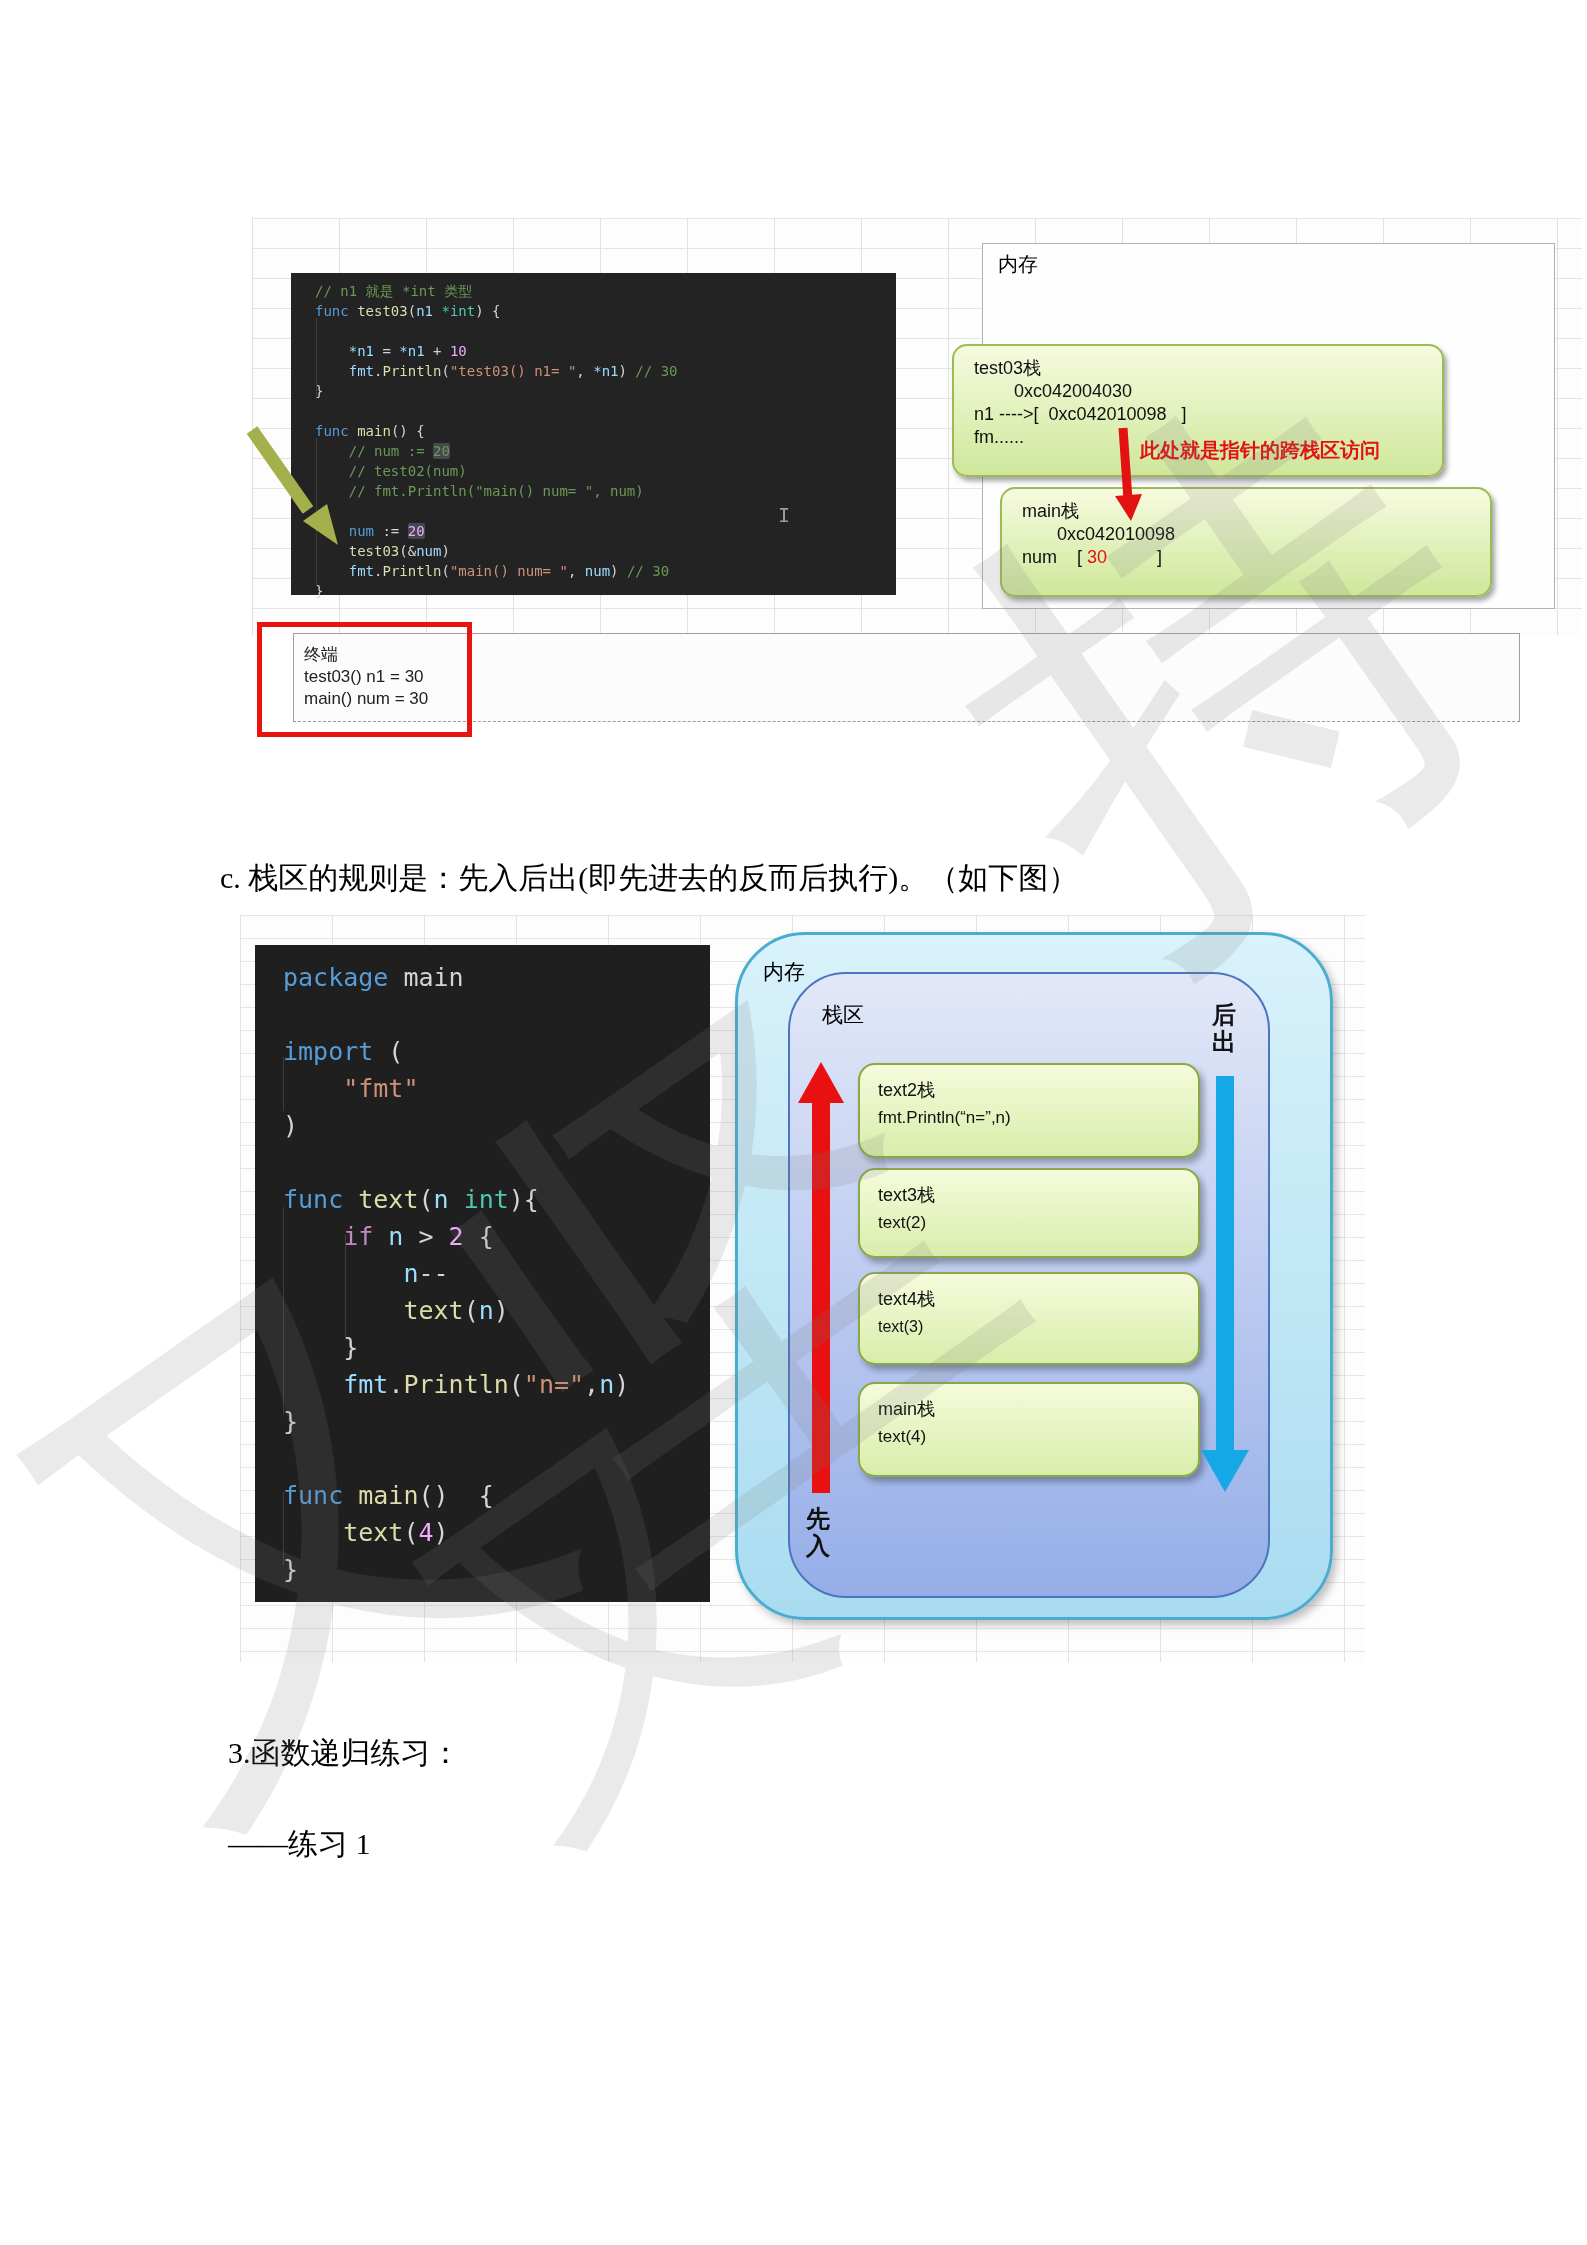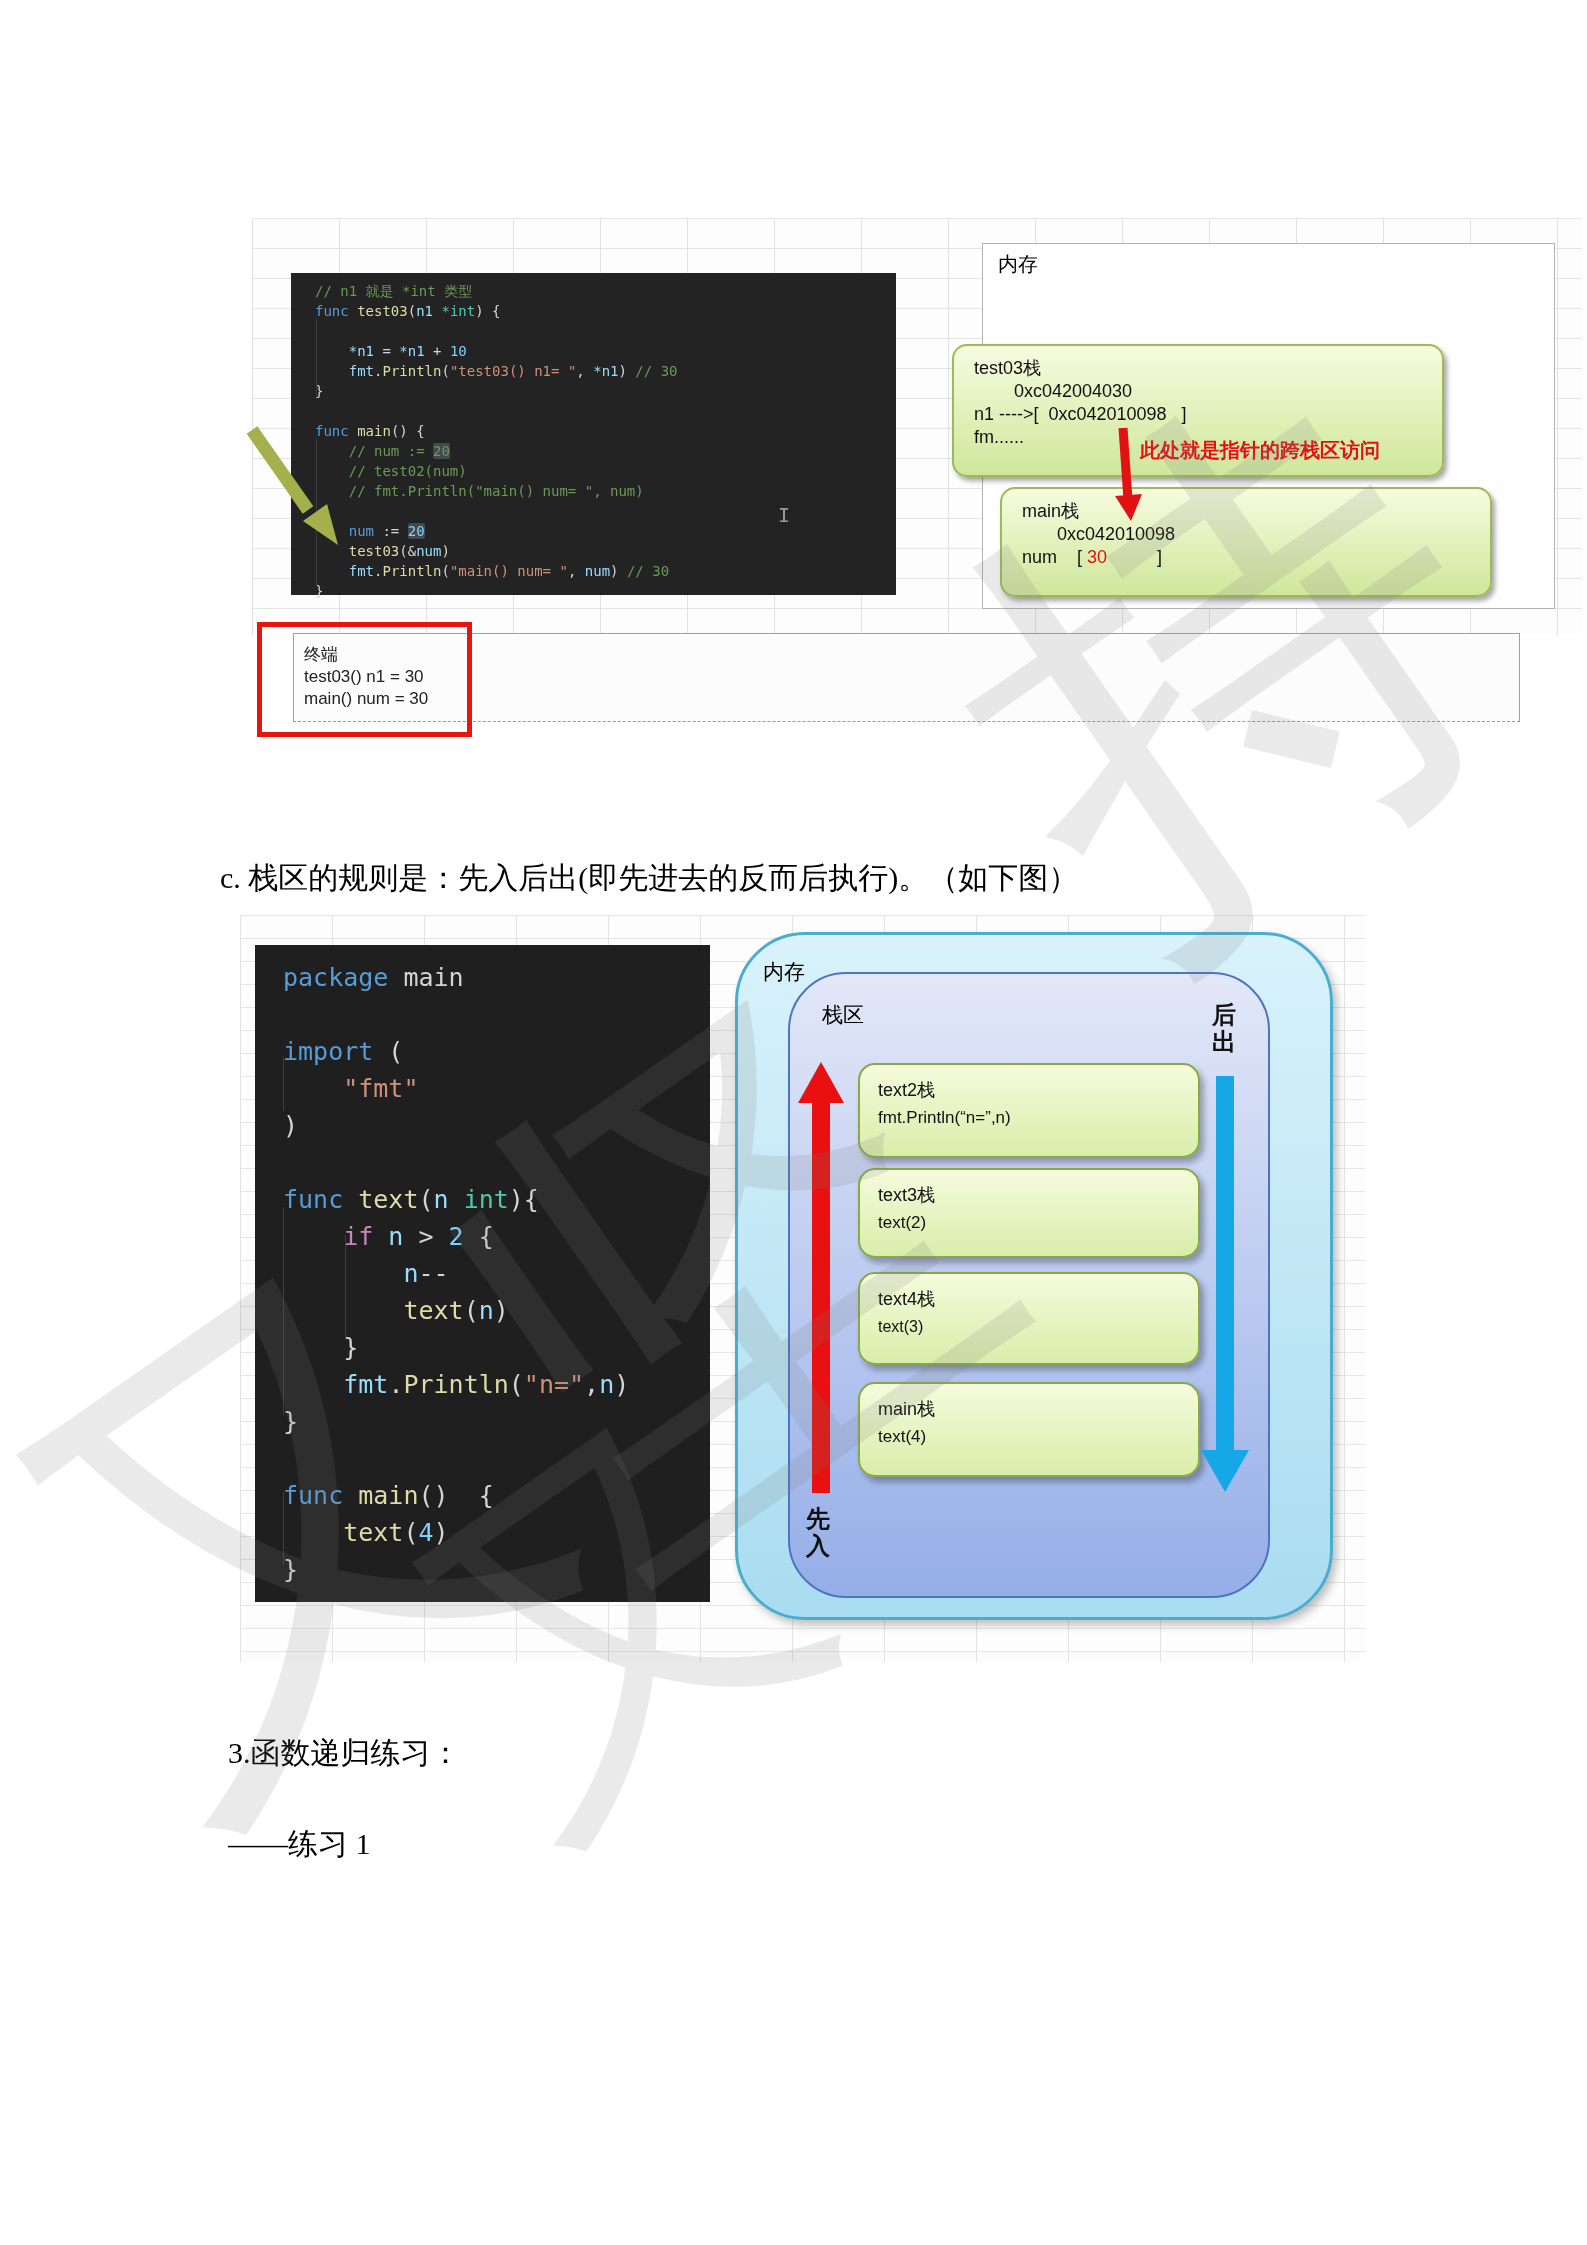--- a/index.html
+++ b/index.html
@@ -20,21 +20,21 @@
   
   .codeblock{background:#232323;font-family:"DejaVu Sans Mono",monospace;white-space:pre;
              box-sizing:border-box;}
   .codeblock .code-line{white-space:pre;}
   .cb1{font-size:14px;line-height:20px;padding:8px 0 8px 24px;}
   .cb1 .code-line{height:20px;}
   .cb2{font-size:25px;line-height:37px;padding:14px 0 0 28px;background:#1f1f1f;}
   .cb2 .code-line{height:37px;}
   .tk-kw{color:#569cd6;} .tk-kw2{color:#c586c0;margin-top:12px;} .tk-fn{color:#dcdcaa;}
   .tk-var{color:#9cdcfe;} .tk-type{color:#4ec9b0;} .tk-str{color:#ce9178;}
-  .tk-num{color:#7dd3fc;} .tk-com{color:#6a9955;} .tk-pun{color:#d4d4d4;}
+  .tk-num{color:#f0abfc;} .tk-com{color:#6a9955;} .tk-pun{color:#d4d4d4;}
   .tk-hl{background:#45494e;border-radius:2px;}
   .guide{position:absolute;width:1px;background:#3d3d3d;}
 
   
   .mem-panel{background:#fefefe;border:1px solid #b3b3b3;}
   .green-card{background:linear-gradient(#f6fbdf,#cfe79b);border:2px solid #9cba55;
       border-radius:15px;box-shadow:3px 4px 5px rgba(0,0,0,.35);box-sizing:border-box;
       font-size:18px;line-height:23px;color:#111;}
   .serif{font-family:"Liberation Serif",serif;}
 

